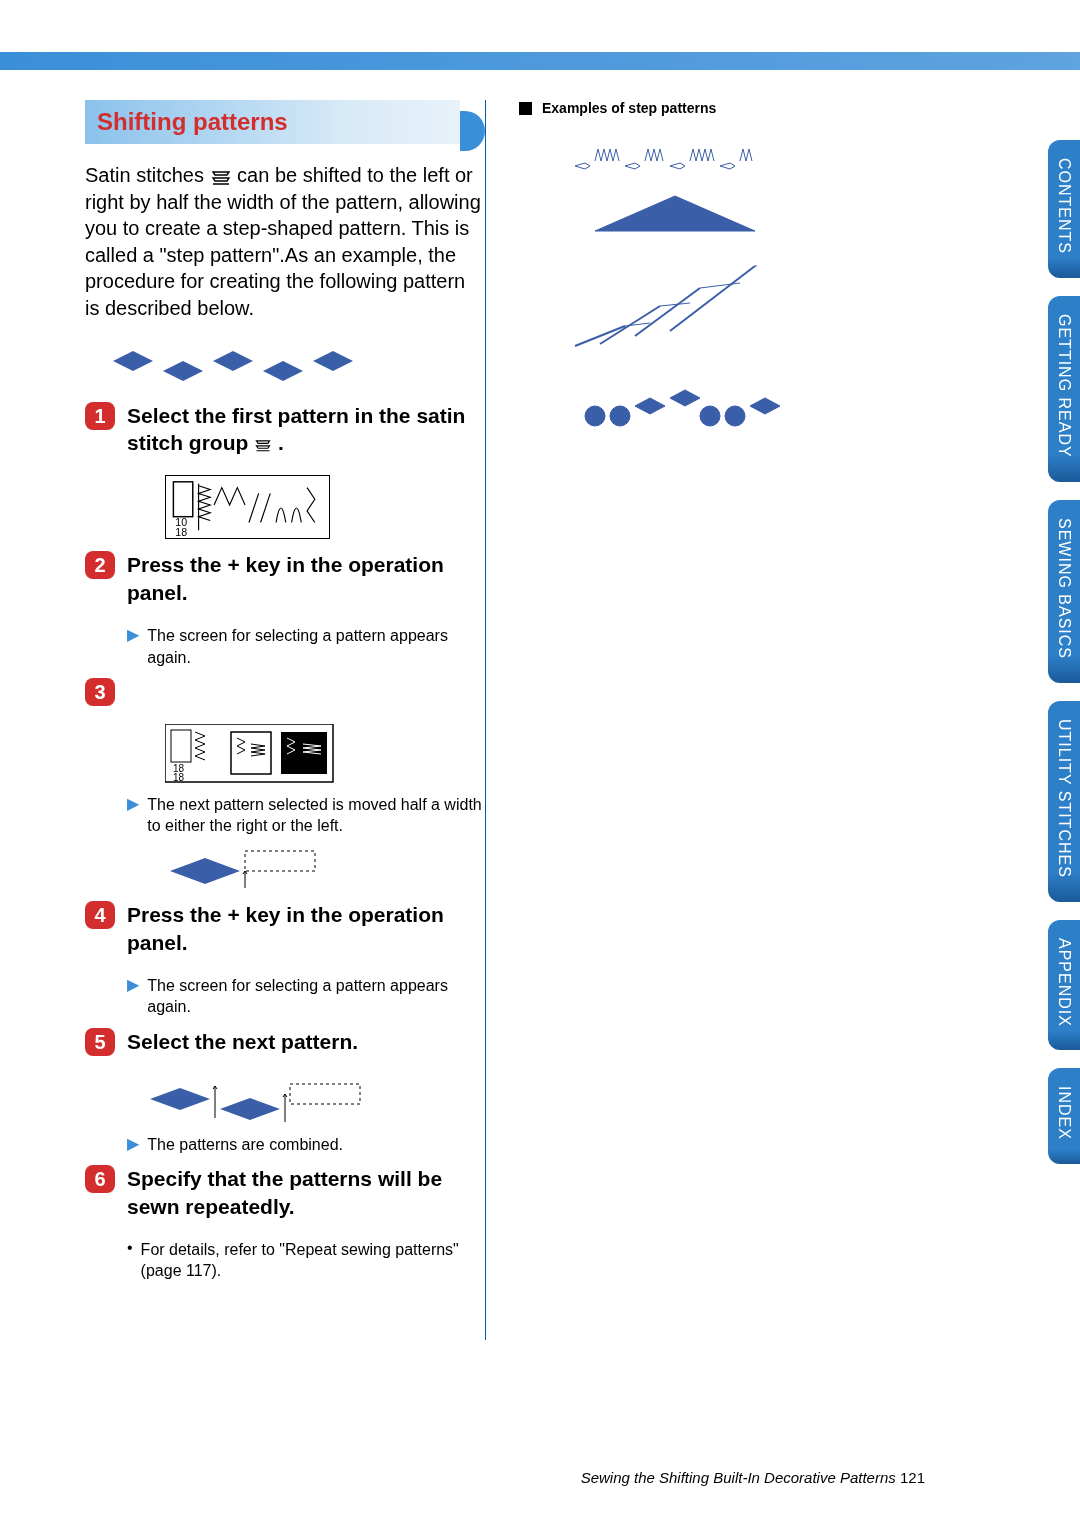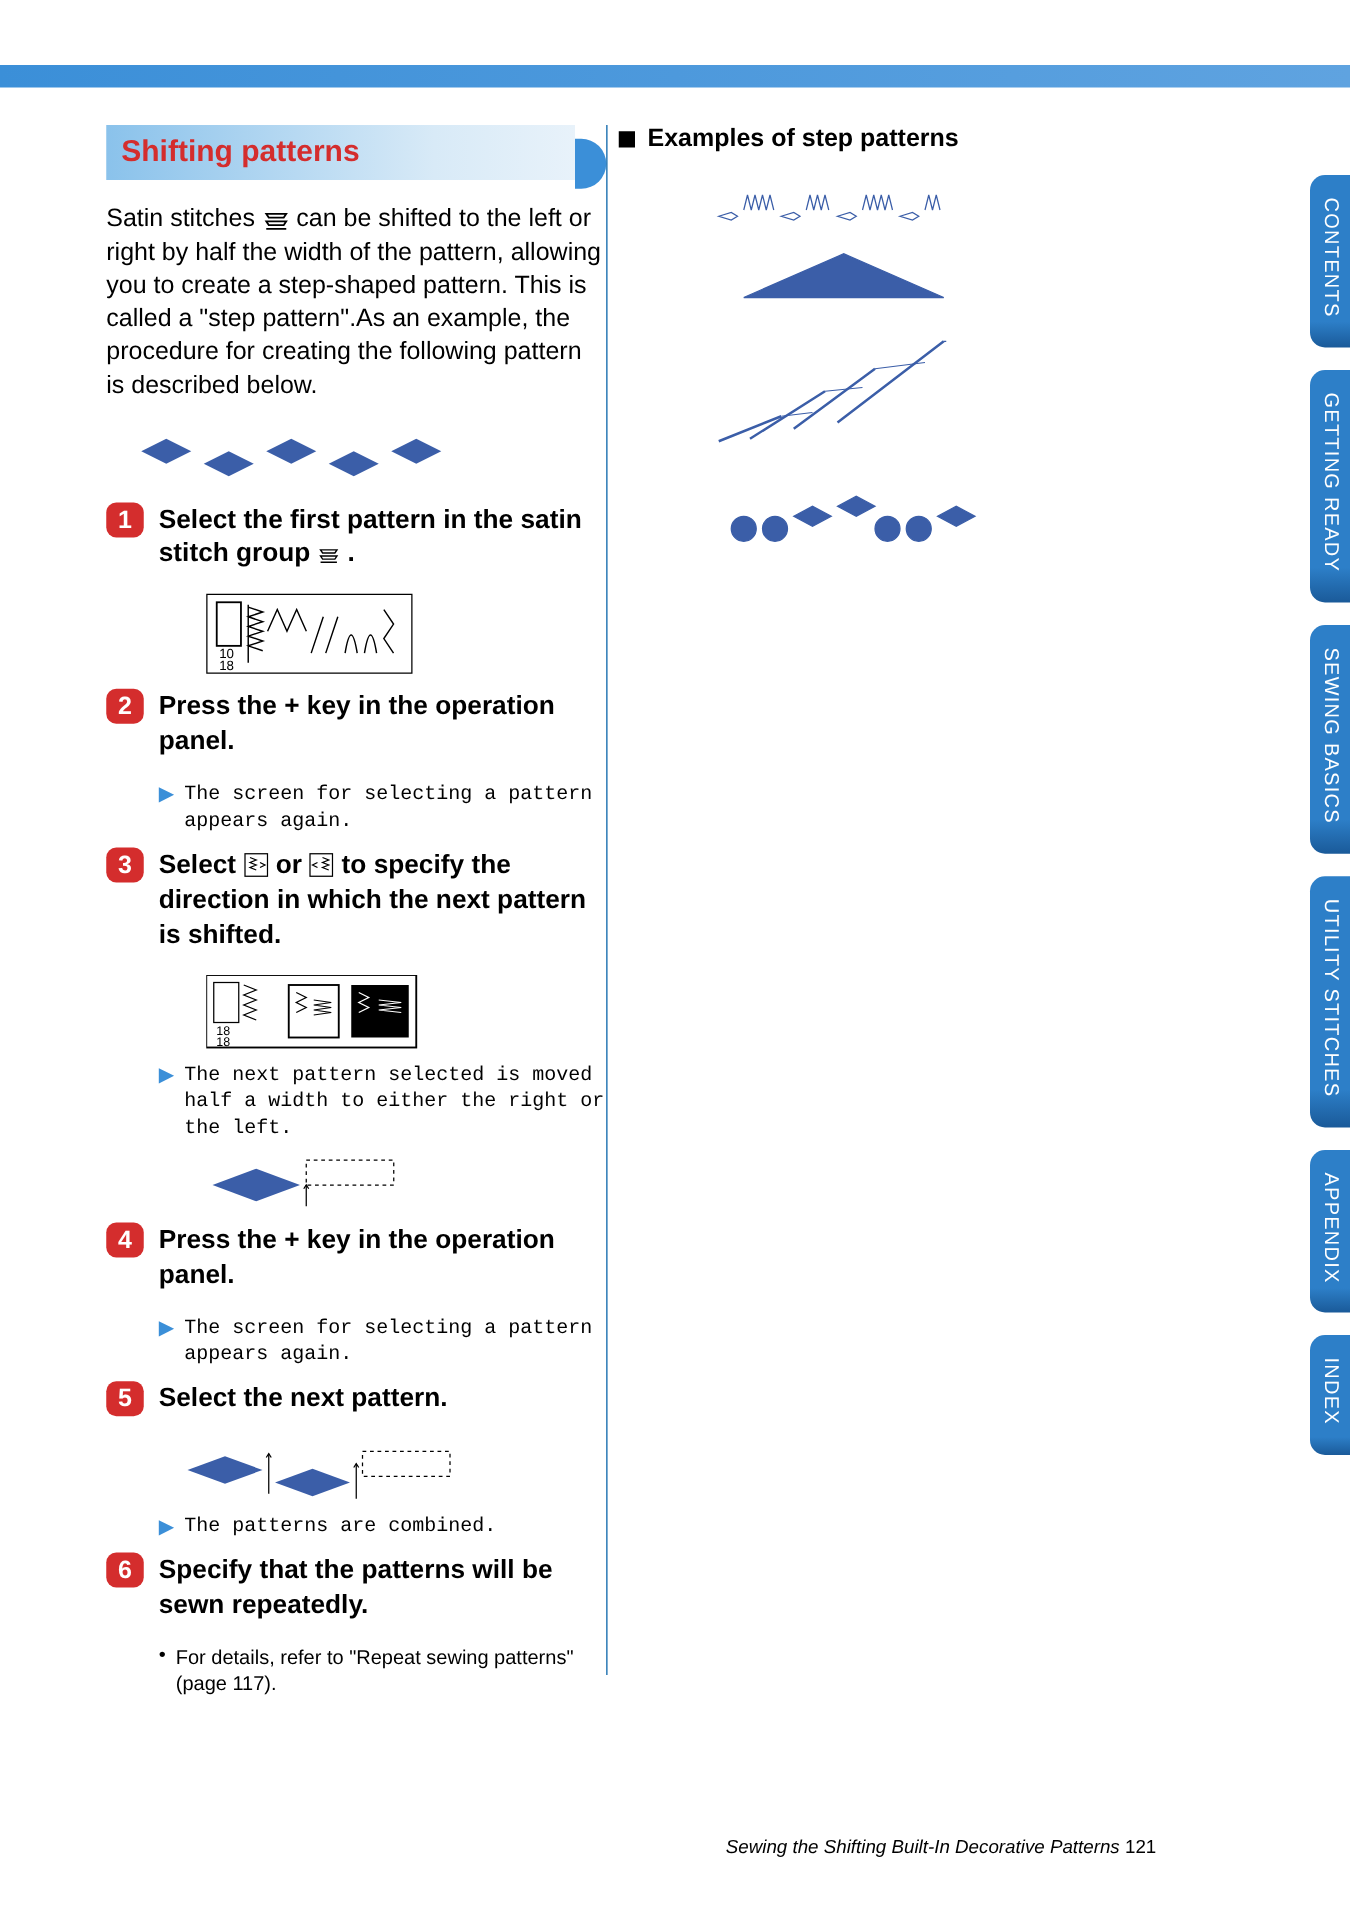--- a/index.html
+++ b/index.html
@@ -16,29 +16,29 @@
 .crescent { width: 25px; height: 40px; border-radius: 0 20px 20px 0; background: #3b8fd8; display: inline-block; }
 .section-wrap { display: flex; align-items: center; }
 .para { font-size: 20px; line-height: 1.33; margin-bottom: 14px; }
 .example-fig { width: 280px; height: 46px; margin: 10px 8px 20px 8px; background: transparent; }
 .step-row { display: flex; margin-bottom: 18px; }
 .step-num { width: 30px; height: 28px; background: #d42d2d; border-radius: 8px; color:#fff; font-weight: bold; font-size: 20px; text-align: center; line-height: 28px; flex-shrink: 0; margin-right: 12px; }
 .step-body { flex: 1; font-size: 21px; line-height: 1.33; }
 .step-body b { font-weight: bold; }
 .result-row { display: flex; margin: 10px 0 10px 42px; }
 .result-arrow { color: #3b8fd8; font-size: 16px; margin-right: 8px; flex-shrink:0; }
-.result-text { font-size: 16px; line-height: 1.33; font-family: Liberation Mono, monospace; }
+.result-text { font-size: 16px; line-height: 1.33; }
 .bullet-row { display: flex; margin: 4px 0 4px 42px; }
 .bullet-dot { margin-right: 8px; }
 .bullet-text { font-size: 16px; line-height: 1.33; }
 .panel-fig { width: 165px; height: 64px; border: 1px solid #000; margin: 12px 0 12px 80px; background: #fff; position:relative; }
 .panel-fig-small { width: 170px; height: 60px; border: none; margin: 10px 0 10px 80px; }
 .shift-fig { width: 165px; height: 45px; margin: 10px 0 10px 80px; }
 .combo-fig { width: 225px; height: 50px; margin: 10px 0 10px 60px; }
-.right-title { font-size: 20px; font-weight: bold; margin-bottom: 10px; display:flex; align-items:center; }
+.right-title { font-size: 14px; font-weight: bold; margin-bottom: 10px; display:flex; align-items:center;margin-left:24px; }
 .blackbox { width: 13px; height: 13px; background: #000; display: inline-block; margin-right: 10px; }
 .examples-fig { width: 220px; height: 310px; margin: 10px 0 0 70px; }
 .side-tabs { position: absolute; right: 0; top: 140px; display:flex; flex-direction:column; gap: 18px; }
 .tab { writing-mode: vertical-rl; color: #fff; font-size: 16px; letter-spacing: 1px; padding: 18px 7px 24px 7px; border-radius: 12px 0 0 12px; background: linear-gradient(to bottom, #2d7fc8 85%, #1a5a99); font-weight: 400; }
 .footer { position: absolute; bottom: 40px; left: 0; right: 0; text-align: right; padding-right: 155px; font-size: 15px; }
 .page-num { margin-left: 0; }
 svg { display: block; }
 .inline-svg { display:inline; vertical-align:middle; }
 </style>
 </head>
@@ -102,33 +102,20 @@
         <div class="step-num">2</div>
         <div class="step-body"><b>Press the + key in the operation panel.</b></div>
       </div>
       <div class="result-row">
         <span class="result-arrow">▶</span>
         <span class="result-text">The screen for selecting a pattern appears again.</span>
       </div>
 
       <div class="step-row">
         <div class="step-num">3</div>
-        <div class="step-body">
-          <b><span>Select </span>
-          <svg class="inline-svg" width="20" height="20">
-                <rect x="1" y="1" width="18" height="18" fill="none" stroke="#000"></rect>
-                <path d="M5 4 l5 2 l-5 2 l5 2 l-5 2 l5 2 M13 8 l4 2 l-4 2" stroke="#000" fill="none"></path>
-              </svg>
-          <span> or </span>
-          <svg class="inline-svg" width="20" height="20">
-                <rect x="1" y="1" width="18" height="18" fill="none" stroke="#000"></rect>
-                <path d="M7 8 l-4 2 l4 2 M11 4 l5 2 l-5 2 l5 2 l-5 2 l5 2" stroke="#000" fill="none"></path>
-              </svg>
-          <span> to specify the direction in which the next pattern is shifted.</span></b>
-        </div>
       </div>
       <svg class="panel-fig-small" viewBox="0 0 170 60">
         <rect x="0" y="0" width="168" height="58" fill="none" stroke="#000" stroke-width="1.5"></rect>
         <rect x="6" y="6" width="20" height="32" fill="none" stroke="#000"></rect>
         <text x="8" y="48" font-size="10">18</text>
           <text x="8" y="57" font-size="10">18</text>
         <path d="M30 8 l10 4 l-10 4 l10 4 l-10 4 l10 4 l-10 4 l10 4" stroke="#000" fill="none"></path>
         <rect x="66" y="8" width="40" height="42" fill="none" stroke="#000" stroke-width="1.5"></rect>
         <path d="M72 14 l8 4 l-8 4 l8 4 l-8 4 M86 20 l14 2 l-14 2 l14 2 l-14 2 l14 2 l-14 2" stroke="#000" fill="none"></path>
         <rect x="116" y="8" width="46" height="42" fill="#000"></rect>

